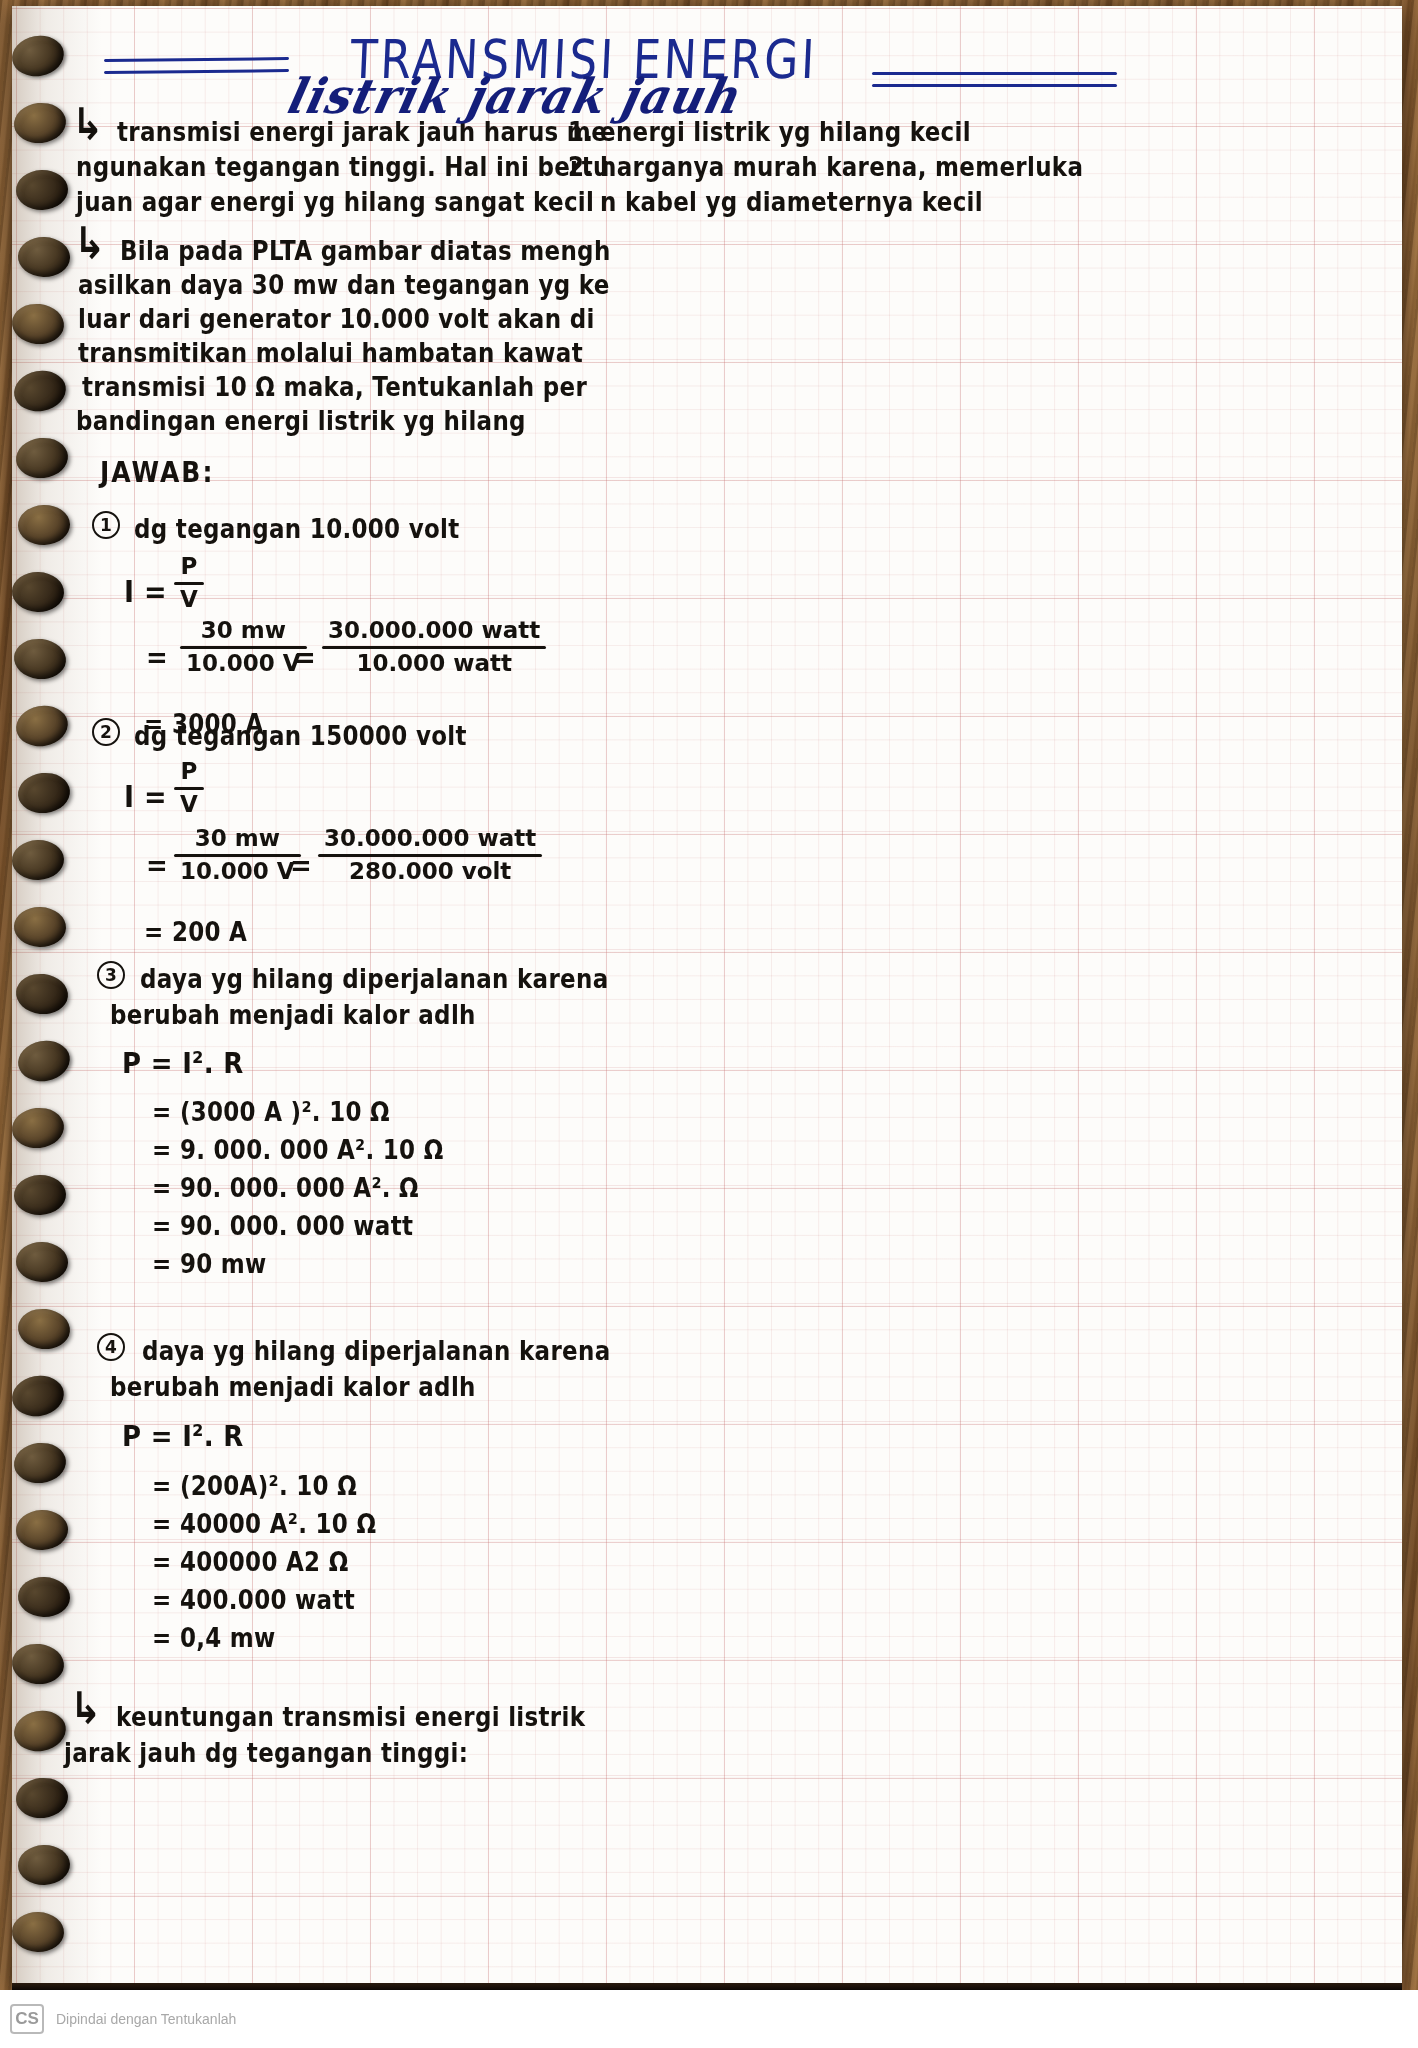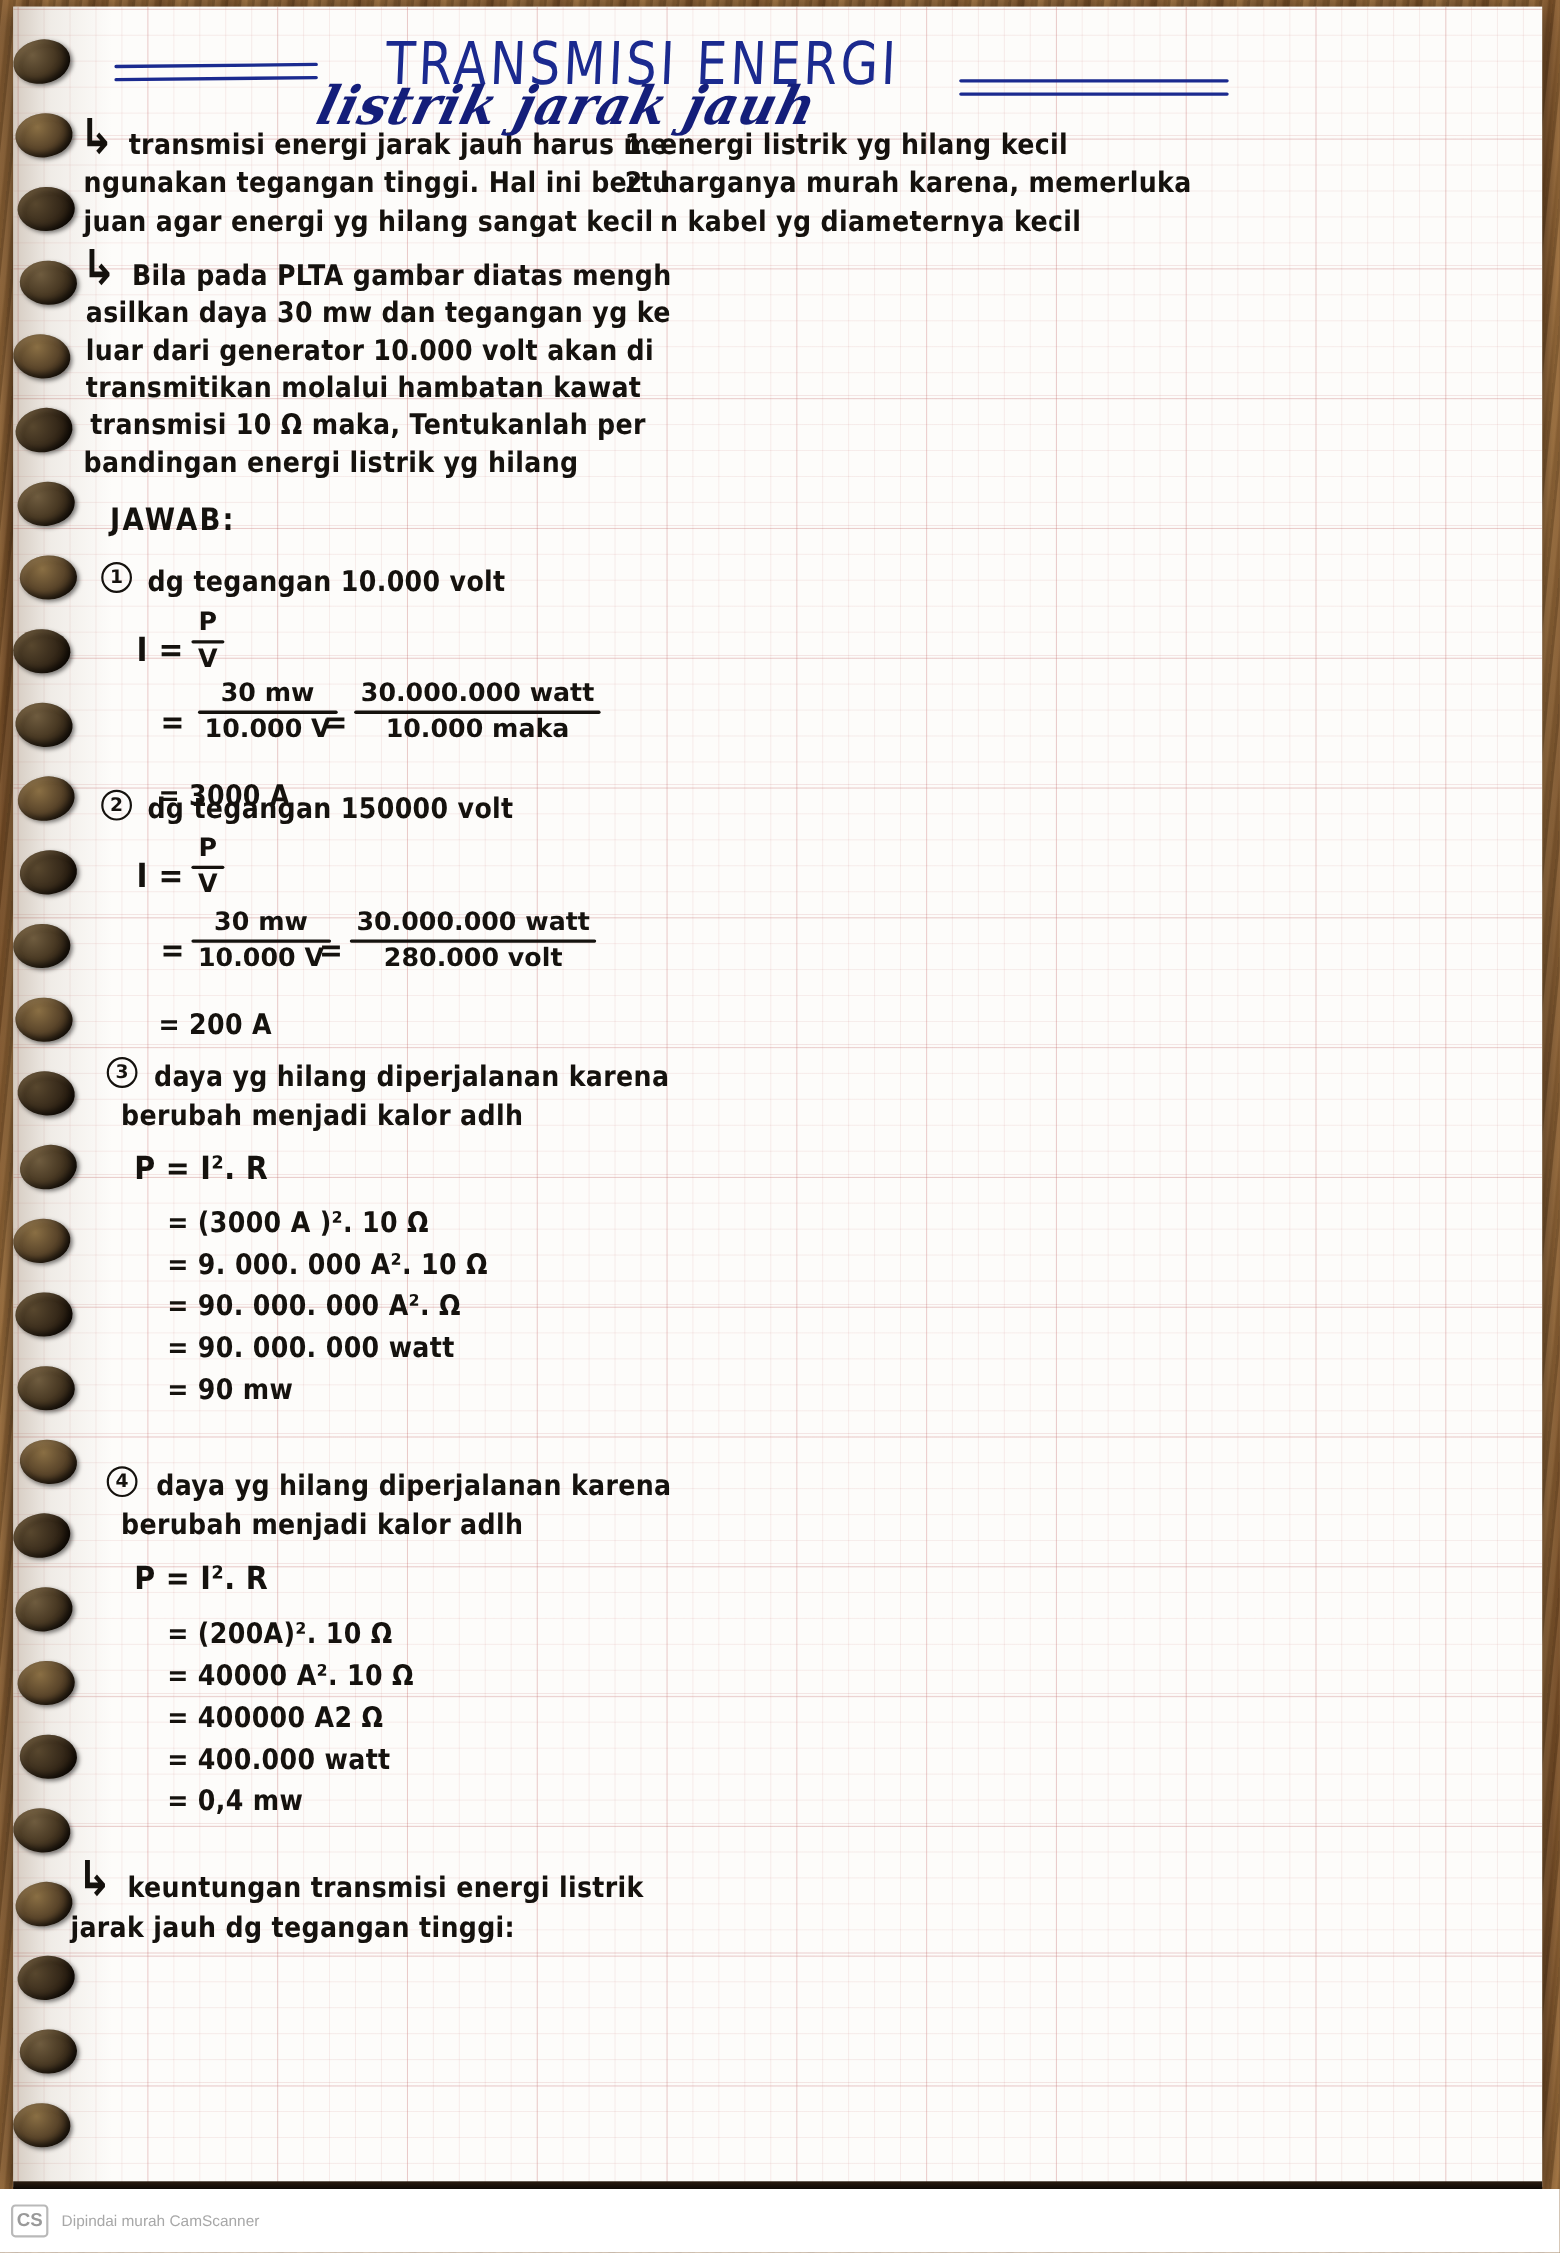--- a/index.html
+++ b/index.html
@@ -273,21 +273,21 @@
   <div class="frac" style="left:168px; top:612px;">
     <span class="num">30 mw</span>
     <span class="bar"></span>
     <span class="den">10.000 V</span>
   </div>
 
   <div class="hline" style="left:282px; top:636px; font-size:26px;">=</div>
   <div class="frac" style="left:310px; top:612px;">
     <span class="num">30.000.000 watt</span>
     <span class="bar"></span>
-    <span class="den">10.000 maka</span>
+    <span class="den">10.000 watt</span>
   </div>
 
   <div class="hline" style="left:132px; top:705px;">= 3000 A</div>
 
   <div class="circ-num" style="left:80px; top:712px;">2</div>
   <div class="hline" style="left:122px; top:717px;">dg tegangan 150000 volt</div>
 
   <div class="hline" style="left:112px; top:775px; font-size:27px;">I =</div>
   <div class="frac" style="left:162px; top:753px;">
     <span class="num">P</span>
@@ -367,14 +367,14 @@
     <div class="ring v2" style="top: 1697px; left: 0px; transform: rotate(-10deg);"></div>
     <div class="ring v3" style="top: 1764px; left: 2px; transform: rotate(-6deg);"></div>
     <div class="ring" style="top: 1831px; left: 4px; transform: rotate(-2deg);"></div>
     <div class="ring v2" style="top: 1898px; left: -2px; transform: rotate(2deg);"></div>
   </div>
 
 <div class="page-bottom-edge"></div>
 
 <div class="footer">
   <div class="cs-logo">CS</div>
-  <div class="cs-text">Dipindai murah CamScanner</div>
+  <div class="cs-text">Dipindai dengan Tentukanlah</div>
 </div>
 
 </body></html>

